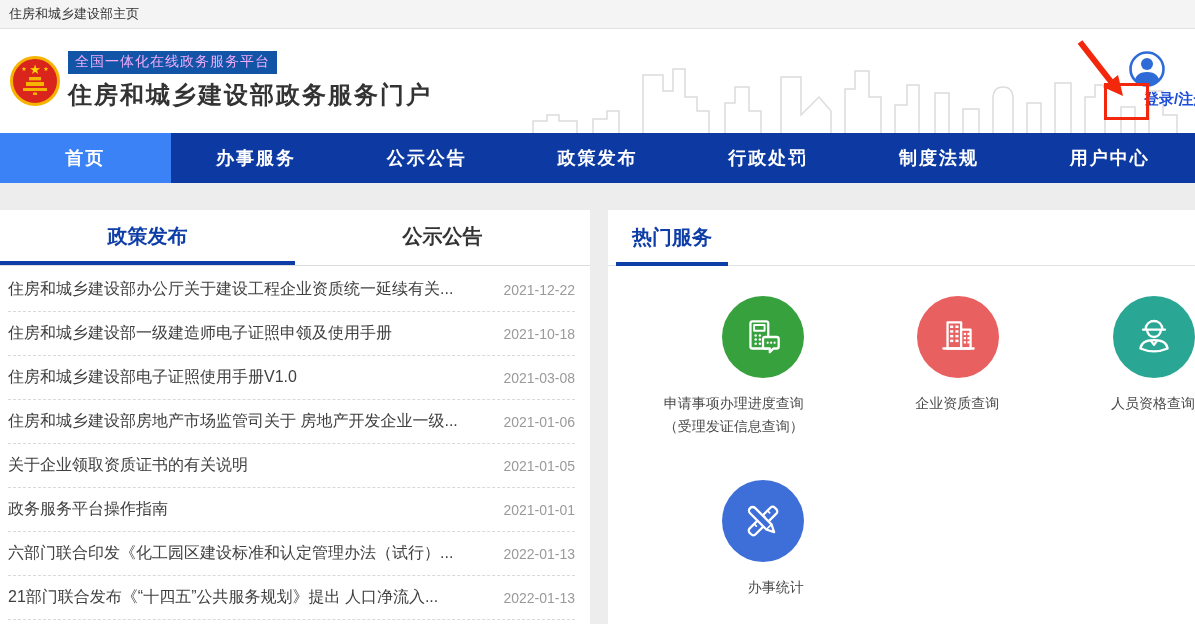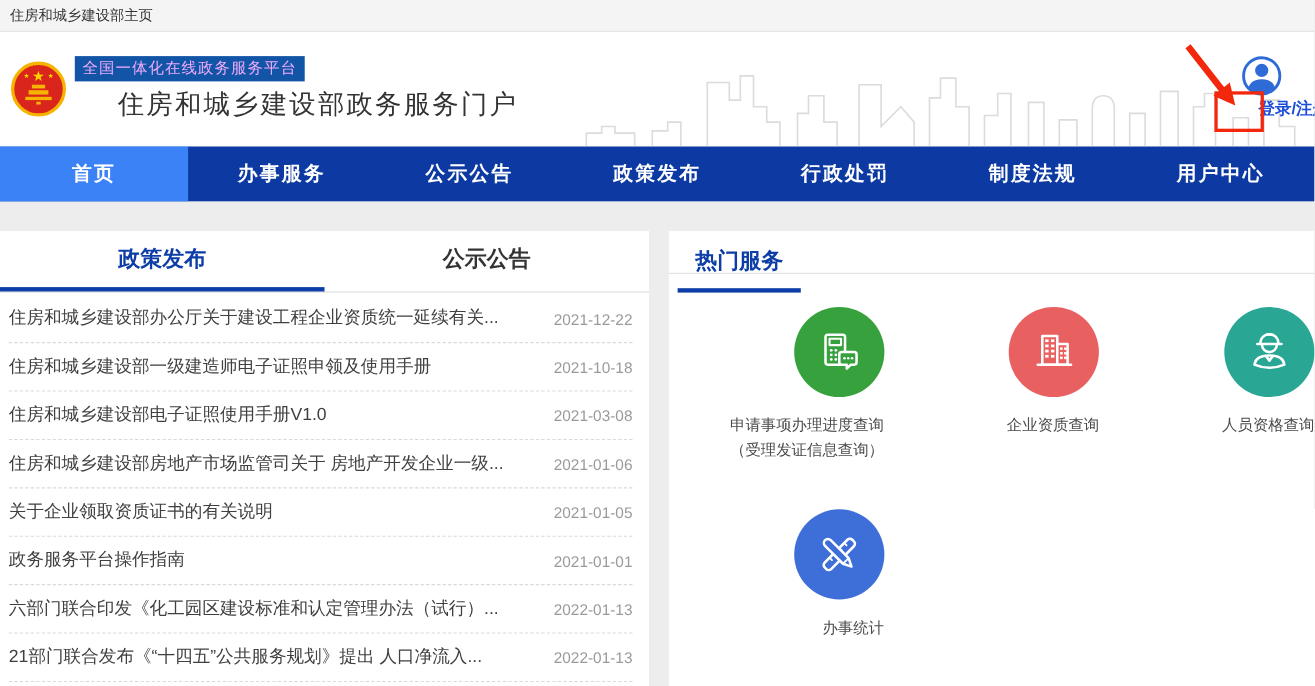--- a/index.html
+++ b/index.html
@@ -19,21 +19,21 @@
   }
   .topbar a { color:#333; text-decoration:none; cursor:pointer; }
   
   .header { height:104px; background:#fff; position:relative; display:flex; align-items:center; padding-left:9px; }
   .emblem { width:52px; height:52px; flex:0 0 auto; }
   .brand-text { margin-left:7px; display:flex; flex-direction:column; gap:5px; }
   .badge {
     align-self:flex-start; background:#1254a6; color:#f0abfc;
     font-size:14px; padding:2px 7px 3px; letter-spacing:1px;
   }
-  .portal-title { font-size:24px; font-weight:400; color:#333; letter-spacing:2px;margin-left:39px; }
+  .portal-title { font-size:24px; font-weight:700; color:#333; letter-spacing:2px; }
   .skyline { position:absolute; right:0; bottom:0; pointer-events:none; }
   
   .avatar { position:absolute; left:1128px; top:50px; width:38px; height:38px; z-index:4; cursor:pointer; }
   .login-link {
     position:absolute; left:1144px; top:90px; z-index:4;
     font-size:15px; color:#1d4ed8; cursor:pointer; white-space:nowrap;font-weight:bold;
   }
   
   .ann-box {
     position:absolute; left:1104px; top:83px; width:45px; height:37px;
@@ -65,21 +65,21 @@
   .news-row {
     height:44px; display:flex; align-items:center; justify-content:space-between;
     border-bottom:1px dashed #d9d9d9; cursor:pointer;
   }
   .news-title {
     font-size:16px; color:#404040; white-space:nowrap; overflow:hidden;
     max-width:470px;
   }
   .news-date { font-size:14px; color:#9a9a9a; flex:0 0 auto; margin-left:10px; }
   
-  .panel-head { height:39px; border-bottom:1px solid #e0e0e0; padding-top:14px; }
+  .panel-head { height:56px; border-bottom:1px solid #e0e0e0; padding-top:14px; }
   .panel-head .ht {
     display:inline-block; margin-left:8px; padding:0 16px 11px;
     font-size:20px; font-weight:bold; color:#0d3da6;
     border-bottom:4px solid #0d3da6; margin-bottom:-1px;
   }
   .svc-grid {
     display:grid; grid-template-columns:repeat(3,1fr);
     padding-top:30px; row-gap:42px;
   }
   .svc { display:flex; flex-direction:column; align-items:flex-end; cursor:pointer;padding-left:34px; }

